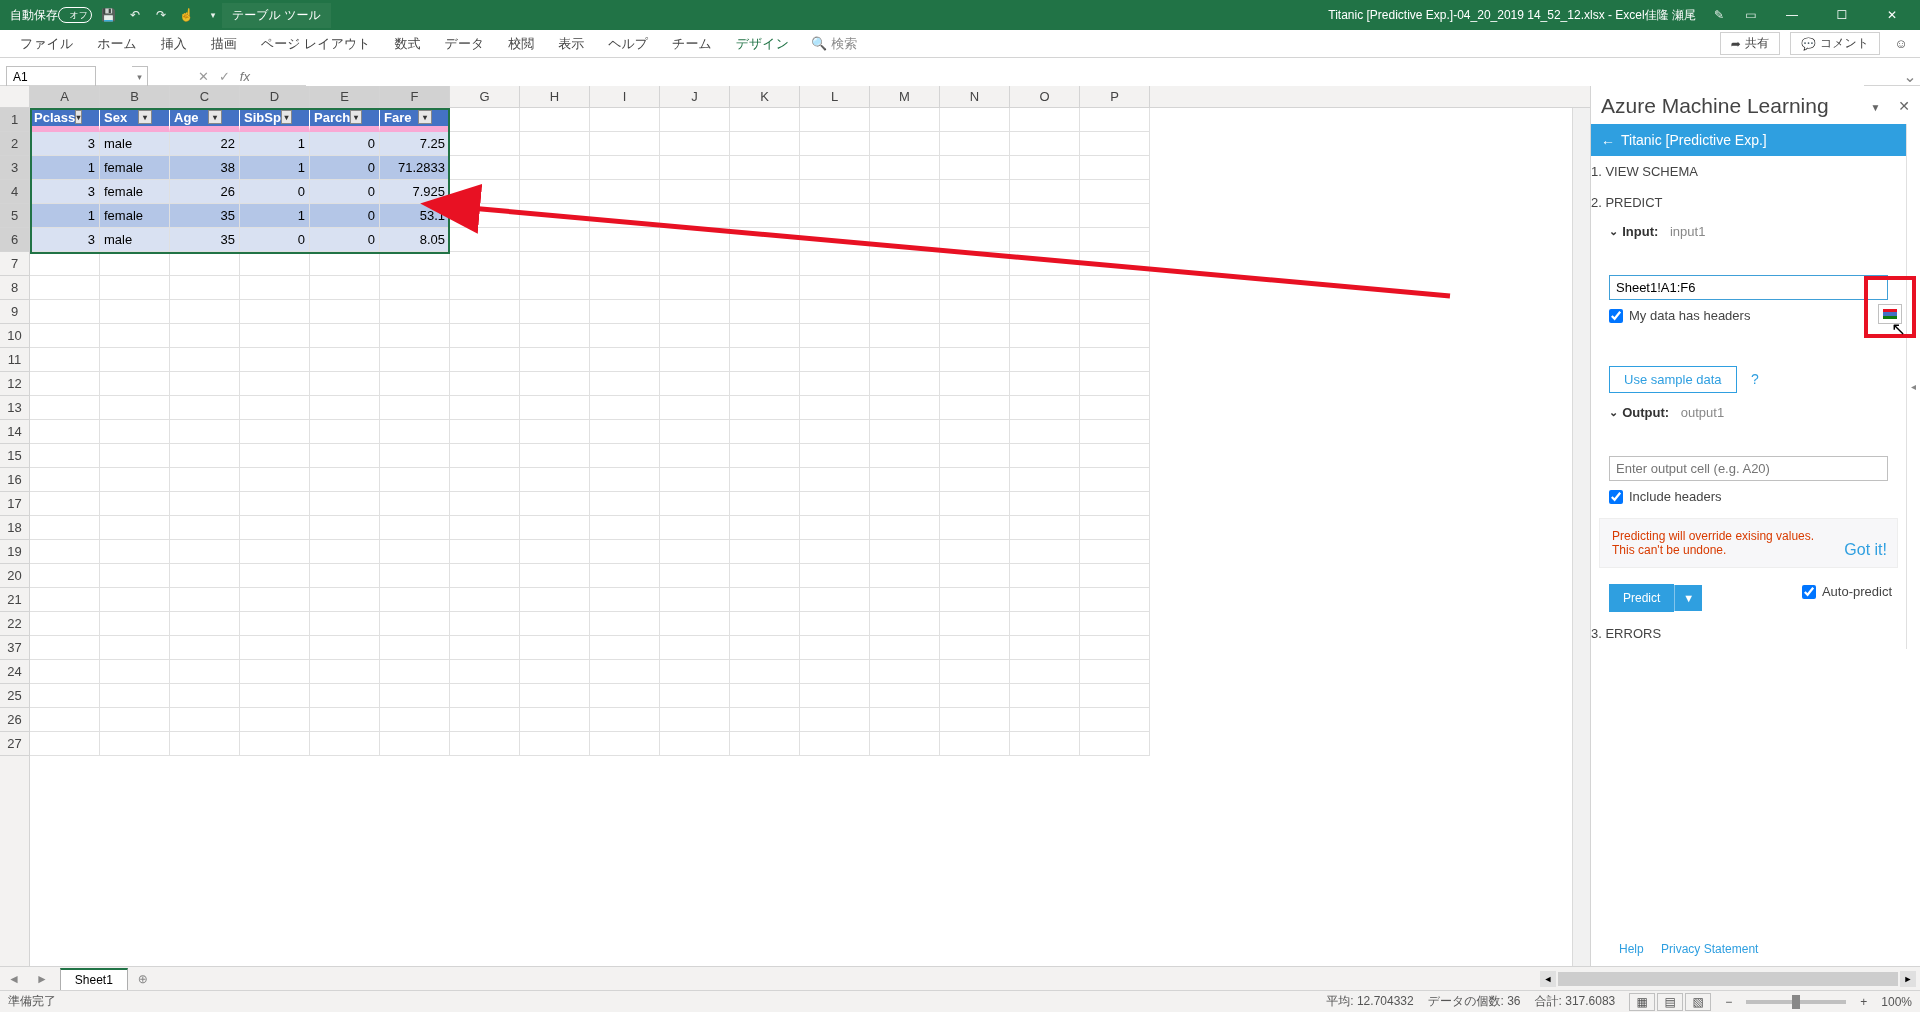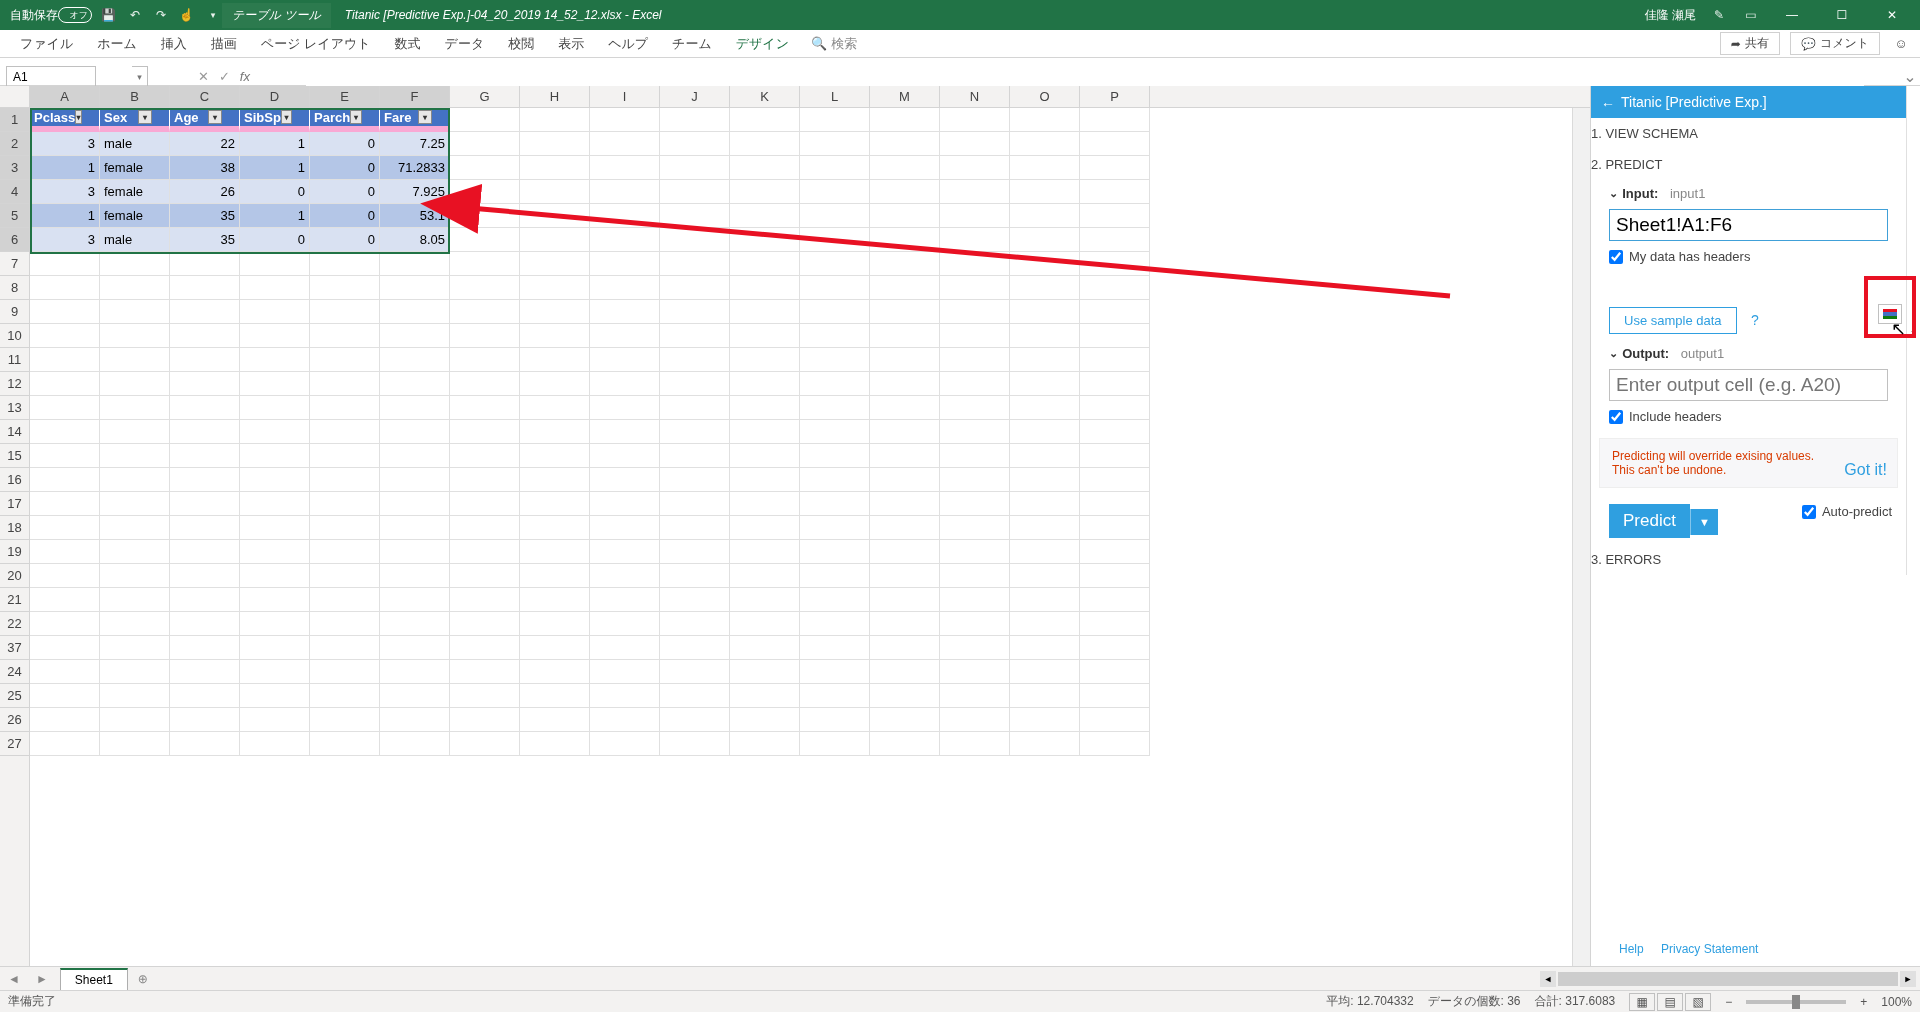--- a/index.html
+++ b/index.html
@@ -4,21 +4,21 @@
 <style>
 * { margin: 0; padding: 0; box-sizing: border-box; font-family: "Segoe UI", "Meiryo", sans-serif; }
 body { background: #fff; overflow: hidden; width: 1920px; height: 1030px; position: relative; }
 
 
 .titlebar { height: 30px; background: #217346; color: #fff; display: flex; align-items: center; font-size: 12px; }
 .titlebar .left { display: flex; align-items: center; gap: 8px; padding-left: 10px; }
 .autosave-toggle { display: flex; align-items: center; }
 .toggle-pill { width: 34px; height: 16px; border: 1px solid #fff; border-radius: 8px; display: inline-flex; align-items: center; font-size: 9px; padding: 0 3px; justify-content: flex-end; }
 .qat-icon { width: 18px; height: 18px; display: inline-flex; align-items: center; justify-content: center; color: #fff; opacity: 0.9; }
-.titlebar .center { flex: 1; text-align: center; display: flex; justify-content: flex-start; align-items: center; gap: 14px; font-style: italic; }
+.titlebar .center { flex: 1; text-align: center; display: flex; justify-content: space-between; align-items: center; gap: 14px; }
 .titlebar .tableTools { background: #2C7A4E; padding: 4px 10px; }
 .titlebar .right { display: flex; align-items: center; gap: 14px; padding-right: 10px; }
 .winbtn { width: 36px; height: 30px; display: flex; align-items: center; justify-content: center; }
 
 
 .ribbon-tabs { height: 28px; background: #fff; border-bottom: 1px solid #d4d4d4; display: flex; align-items: center; padding: 0 8px; font-size: 13px; color: #444; }
 .ribbon-tabs .tab { padding: 0 12px; height: 25px; display: flex; align-items: center; cursor: pointer; }
 .ribbon-tabs .tab.active { color: #217346; }
 .ribbon-tabs .search { margin-left: 10px; display: flex; align-items: center; gap: 4px; color: #888; }
 .ribbon-right { margin-left: auto; display: flex; align-items: center; gap: 10px; }
@@ -64,29 +64,29 @@
 .tp-header { display: flex; align-items: center; justify-content: space-between; padding: 8px 10px 6px; }
 .tp-title { font-size: 21px; color: #444; }
 .tp-dd { font-size: 10px; color: #666; }
 .tp-close { font-size: 14px; color: #666; }
 .tp-blue { background: #2F9FE0; color: #fff; padding: 8px 10px; font-size: 14px; display: flex; align-items: center; gap: 6px; }
 .tp-section { padding: 10px 18px; font-size: 13px; color: #444; }
 .tp-step { padding: 8px 0; }
 .tp-label { font-size: 13px; font-weight: bold; color: #333; padding: 6px 18px 4px; display: flex; align-items: center; gap: 4px; }
 .tp-label .chev { font-size: 11px; }
 .tp-field-row { padding: 4px 18px; }
-.tp-input { width: 100%; border: 1px solid #40A0D8; padding: 4px 6px; font-size: 19px; outline: none; }
+.tp-input { width: 100%; border: 1px solid #40A0D8; padding: 4px 6px; font-size: 13px; outline: none; margin-top: 28px; }
 .tp-input.plain { border: 1px solid #c0c0c0; }
 .tp-check { display: flex; align-items: center; gap: 6px; font-size: 13px; padding: 4px 18px; color: #444; }
 .tp-check input { width: 14px; height: 14px; }
 .tp-btn { border: 1px solid #2F9FE0; color: #2F9FE0; background: #fff; padding: 5px 14px; font-size: 13px; margin-left: 18px; margin-top: 33px; }
 .tp-help { color: #2F9FE0; font-size: 14px; margin-left: 10px; }
 .tp-warning { background: #F7F7F9; border: 1px solid #eee; margin: 10px 8px; padding: 10px 12px; font-size: 12px; color: #D83B01; position: relative; }
 .tp-gotit { color: #2F9FE0; position: absolute; right: 10px; bottom: 8px; font-size: 16px; }
-.tp-predict { background: #2F9FE0; color: #fff; border: none; padding: 7px 14px; font-size: 17px; margin-left: 18px; text-align: right; }
+.tp-predict { background: #2F9FE0; color: #fff; border: none; padding: 7px 14px; font-size: 12px; margin-left: 18px; text-align: right; }
 .tp-predict-dd { background: #2F9FE0; color: #fff; border: none; padding: 7px 8px; font-size: 11px; border-left: 1px solid rgba(255,255,255,0.4); }
 .tp-auto { float: right; margin-right: 14px; }
 .tp-footer { margin-top: auto; padding: 10px 14px; font-size: 12px; text-align: left; }
 .tp-footer a { color: #2F9FE0; margin-left: 14px; }
 .tp-collapse { width: 14px; border-left: 1px solid #e0e0e0; display: flex; align-items: center; justify-content: center; color: #888; font-size: 10px; }
 
 
 .red-box { position: absolute; border: 4px solid #E81123; width: 52px; height: 62px; top: 276px; right: 4px; z-index: 50; }
 .red-arrow { position: absolute; z-index: 49; pointer-events: none; }
 .cursor-hand { position: absolute; font-size: 18px; color: #000; z-index: 51; }
@@ -741,20 +741,28 @@
             <div class="cell"></div>
             <div class="cell"></div>
             <div class="cell"></div>
           </div>
         </div>
       <div class="vscroll"></div>
     </div>
   </div>
 
   <div class="taskpane">
+    <div class="tp-header">
+      <span class="tp-title">Azure Machine Learning</span>
+      <span>
+        <span class="tp-dd">▼</span>
+        &nbsp;&nbsp;
+        <span class="tp-close">✕</span>
+      </span>
+    </div>
     <div style="display:flex">
       <div style="flex:1">
         <div class="tp-blue">
           <span>←</span>
           <span>Titanic [Predictive Exp.]</span>
         </div>
         <div class="tp-section tp-step">1. VIEW SCHEMA</div>
         <div class="tp-section tp-step">2. PREDICT</div>
 
         <div class="tp-label">

